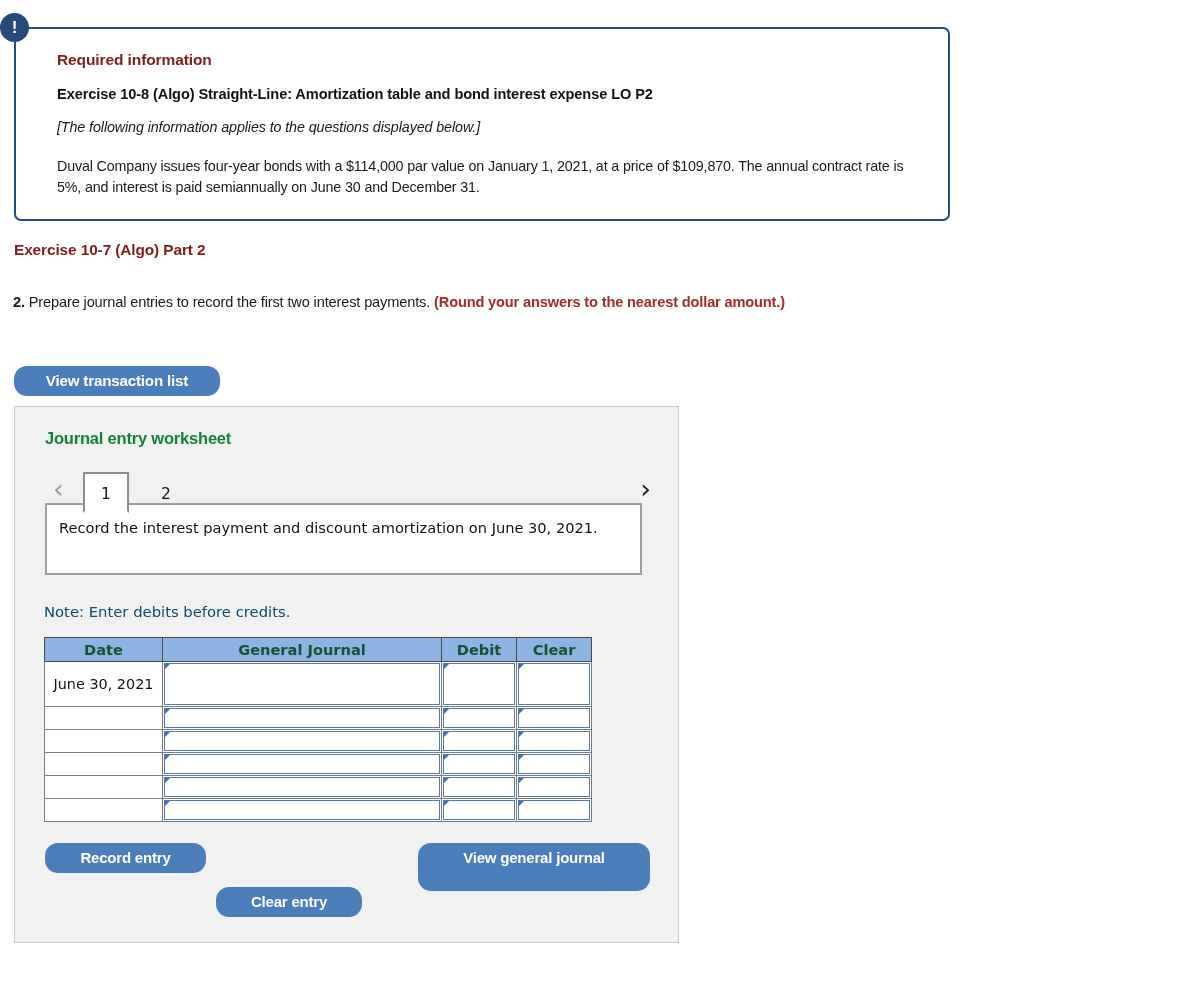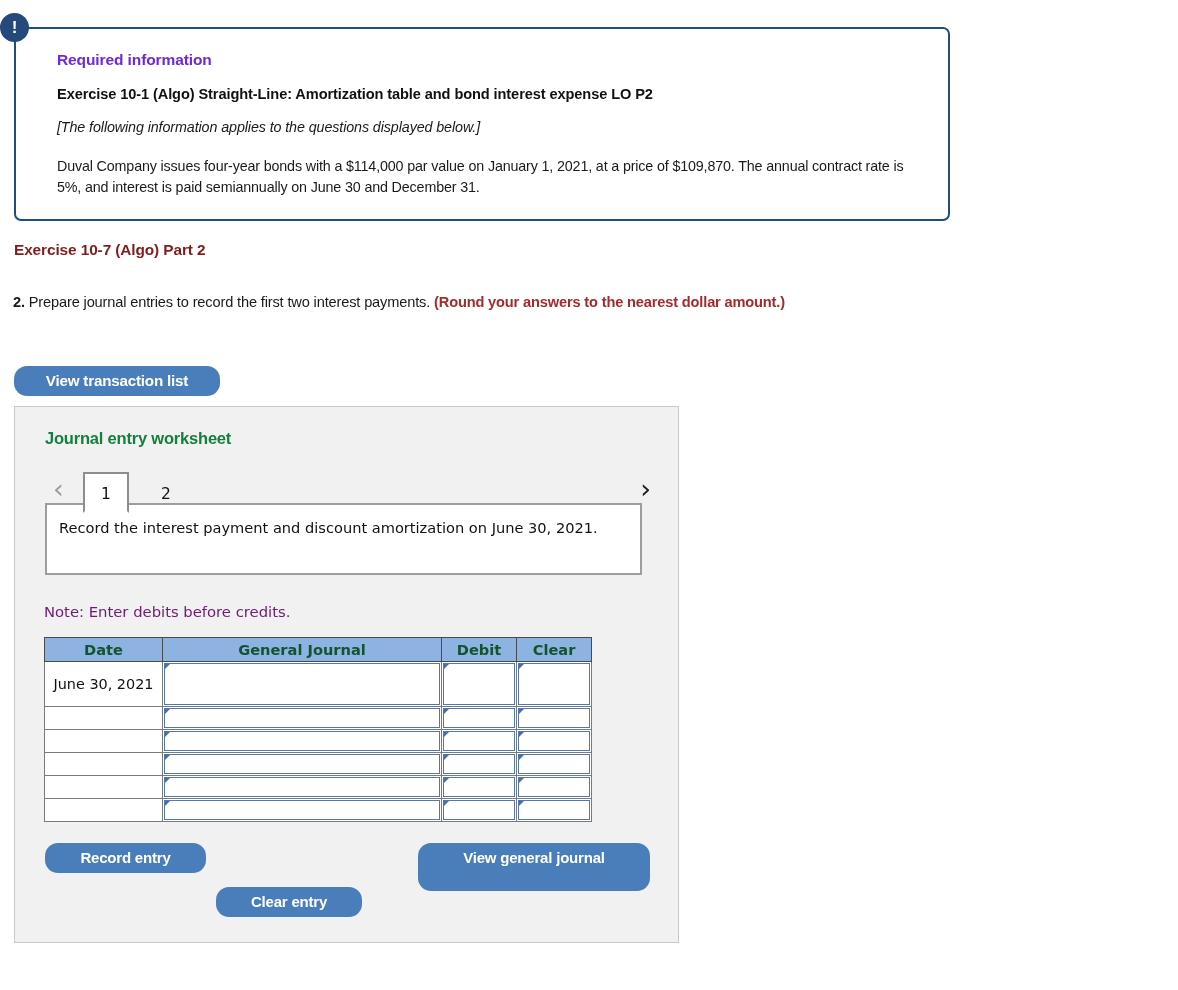--- a/index.html
+++ b/index.html
@@ -48,21 +48,21 @@
     z-index: 3;
     font-family: "Liberation Sans", sans-serif;
   }
   .req-inner {
     position: absolute;
     left: 43px;
     top: 24px;
     right: 24px;
   }
   .req-title {
-    color: #6d28d9;
+    color: #7f1d1d;
     font-size: 15.5px;
     font-weight: bold;
     margin-bottom: 17px;
     letter-spacing: -0.1px;
   }
   .req-ex {
     color: #111111;
     font-size: 14.6px;
     font-weight: bold;
     margin-bottom: 17px;
@@ -221,21 +221,21 @@
     color: #111111;
     white-space: pre-line;
   }
 
   .note {
     position: absolute;
     left: 29px;
     top: 196px;
     font-family: "DejaVu Sans", sans-serif;
     font-size: 14.8px;
-    color: #701a75;
+    color: #0c4a6e;
   }
 
   
   .jtable {
     position: absolute;
     left: 29px;
     top: 230px;
     width: 547px;
     border-collapse: collapse;
     table-layout: fixed;
@@ -332,21 +332,21 @@
   }
 </style>
 </head>
 <body>
 
 <div class="req-wrap">
   <div class="req-box"></div>
   <div class="req-bang">!</div>
   <div class="req-inner">
     <div class="req-title">Required information</div>
-    <div class="req-ex">Exercise 10-1 (Algo) Straight-Line: Amortization table and bond interest expense LO P2</div>
+    <div class="req-ex">Exercise 10-8 (Algo) Straight-Line: Amortization table and bond interest expense LO P2</div>
     <div class="req-italic">[The following information applies to the questions displayed below.]</div>
     <div class="req-body">Duval Company issues four-year bonds with a $114,000 par value on January 1, 2021, at a price of $109,870. The annual contract rate is 5%, and interest is paid semiannually on June 30 and December 31.</div>
   </div>
 </div>
 
 <div class="part-head">Exercise 10-7 (Algo) Part 2</div>
 
 <div class="question">
   <span class="qnum">2.</span><span> Prepare journal entries to record the first two interest payments. </span><span class="qred">(Round your answers to the nearest dollar amount.)</span>
 </div>

